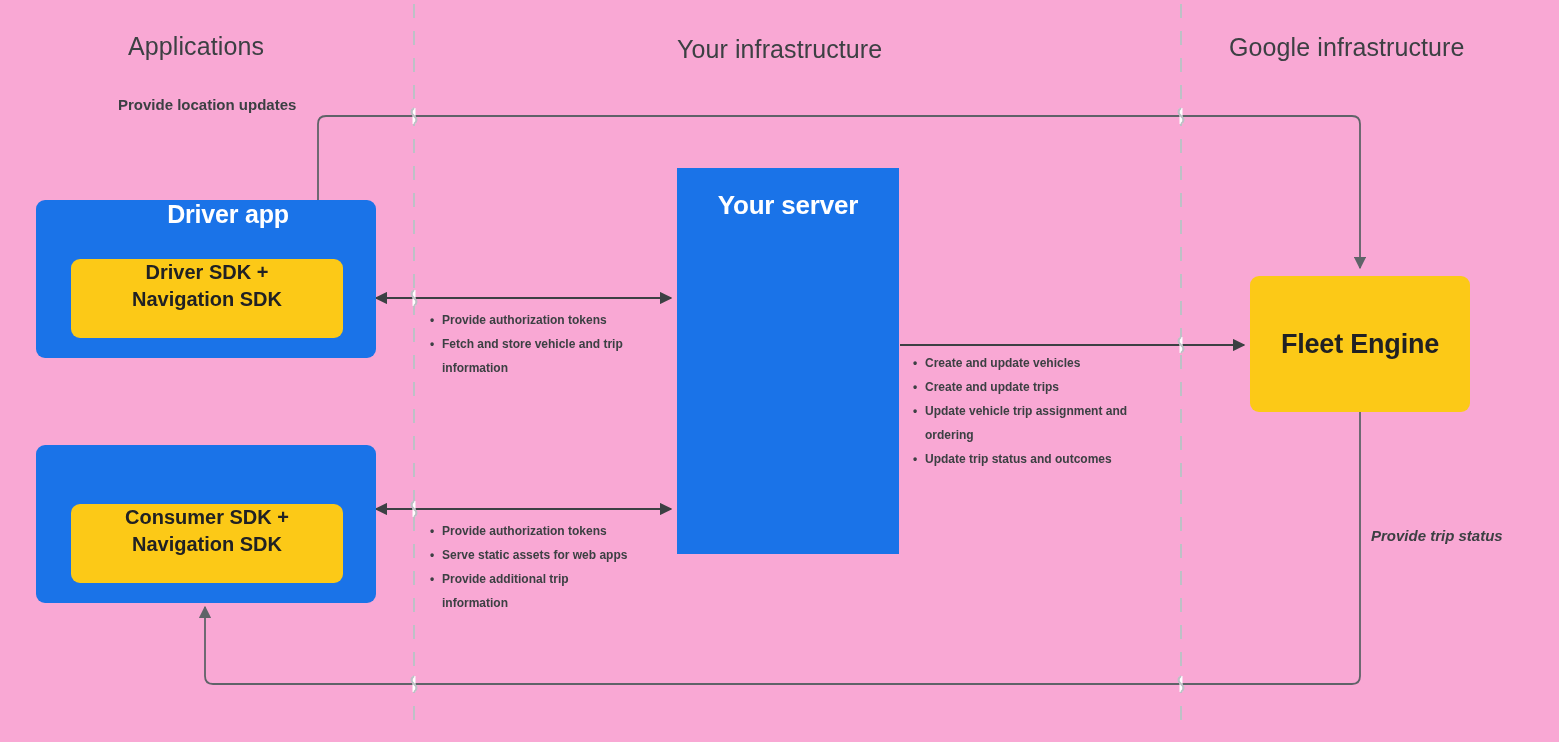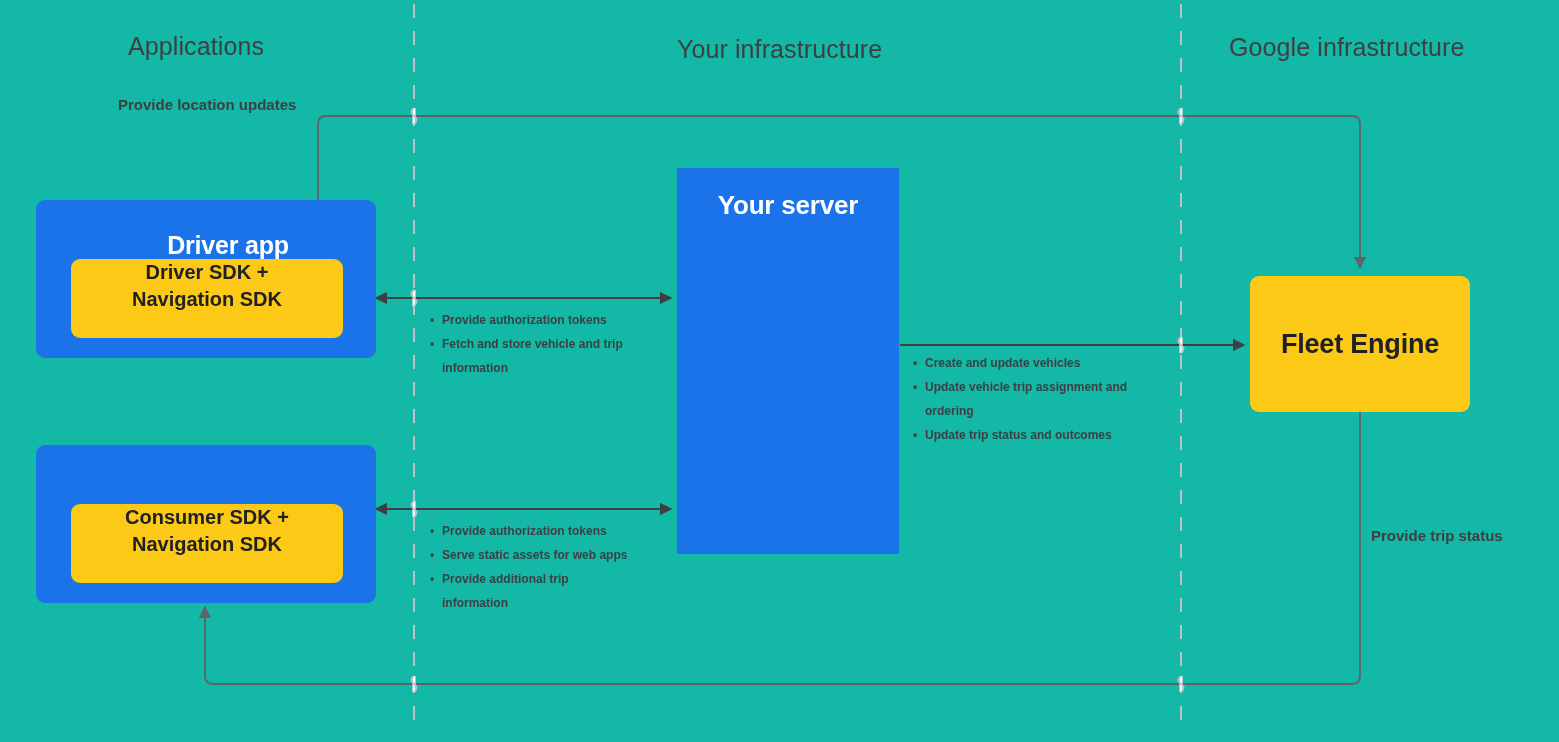--- a/index.html
+++ b/index.html
@@ -9,21 +9,21 @@
   }
   body {
     font-family: "Liberation Sans", "DejaVu Sans", sans-serif;
     color: #3c4043;
   }
   #diagram {
     position: relative;
     width: 1559px;
     height: 742px;
     overflow: hidden;
-    background: #14b8a6;
+    background: #f9a8d4;
   }
   #wires {
     position: absolute;
     left: 0;
     top: 0;
     width: 1559px;
     height: 742px;
     pointer-events: none;
   }
 
@@ -175,24 +175,24 @@
       <path d="M 1181 337 Q 1176 341 1181 345 Q 1186 349 1181 353"></path>
       <path d="M 1181 676 Q 1176 680 1181 684 Q 1186 688 1181 692"></path>
     </g>
   </svg>
 
   <div class="col-header" style="left:128px; top:32px;">Applications</div>
   <div class="col-header" style="left:677px; top:35px;">Your infrastructure</div>
   <div class="col-header" style="left:1229px; top:33px;">Google infrastructure</div>
 
   <div class="edge-label" style="left:118px; top:96px;">Provide location updates</div>
-  <div class="edge-label" style="left:1371px; top:527px;">Provide trip status</div>
+  <div class="edge-label" style="left:1371px; top:527px;font-style:italic;">Provide trip status</div>
 
   <div class="app-box" style="left:36px; top:200px; width:340px; height:158px;">
-    <div class="app-title" style="top:31px;padding-left:44px;">Driver app</div>
+    <div class="app-title" style="top:0;padding-left:44px;">Driver app</div>
     <div class="sdk-box" style="left:35px; top:59px; width:272px; height:79px;">
       <span style="white-space:pre-line;">Driver SDK +
 Navigation SDK</span>
     </div>
   </div>
 
   <div class="app-box" style="left:36px; top:445px; width:340px; height:158px;">
     <div class="app-title" style="top:17px;margin-top:40px;">Consumer app</div>
     <div class="sdk-box" style="left:35px; top:59px; width:272px; height:79px;">
       <span style="white-space:pre-line;">Consumer SDK +
@@ -214,17 +214,18 @@
   </div>
 
   <div class="bullets" style="left:430px; top:519px; width:205px;">
     <span class="bullet">Provide authorization tokens</span>
     <span class="bullet">Serve static assets for web apps</span>
     <span class="bullet">Provide additional trip information</span>
   </div>
 
   <div class="bullets" style="left:913px; top:351px; width:252px;">
     <span class="bullet">Create and update vehicles</span>
+    <span class="bullet">Create and update trips</span>
     <span class="bullet">Update vehicle trip assignment and ordering</span>
     <span class="bullet">Update trip status and outcomes</span>
   </div>
 
 </div>
 
 </body></html>

